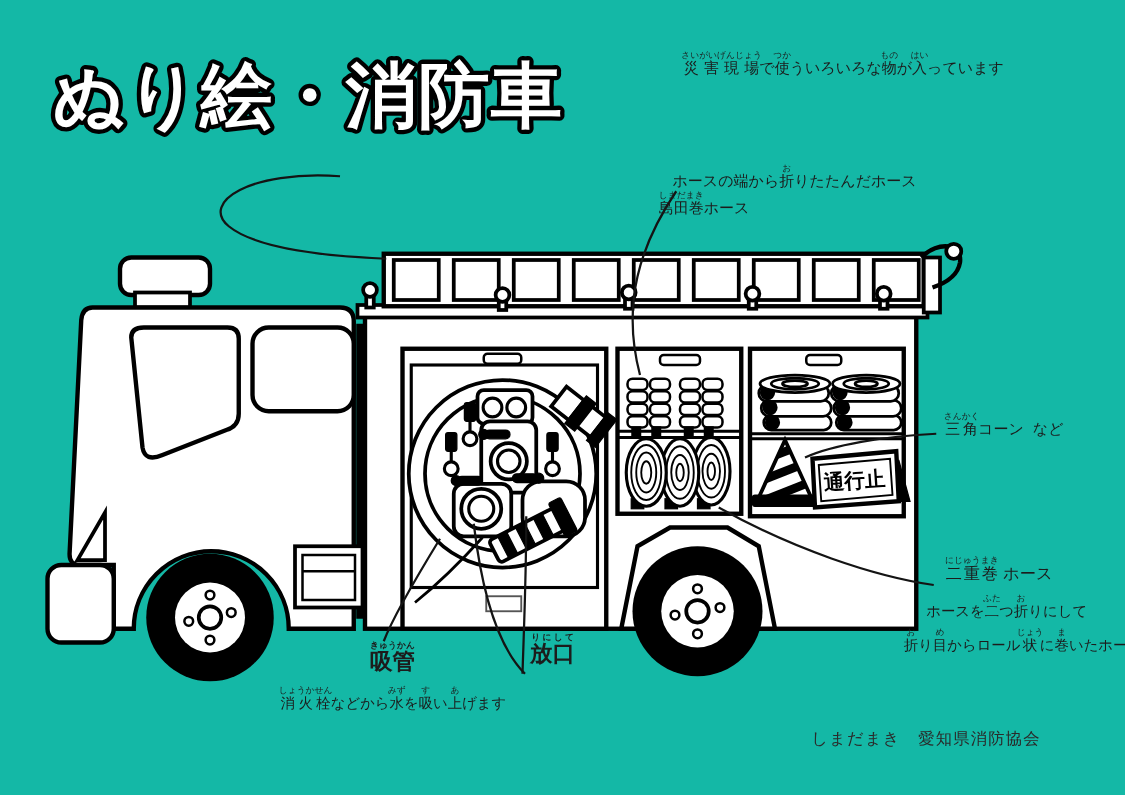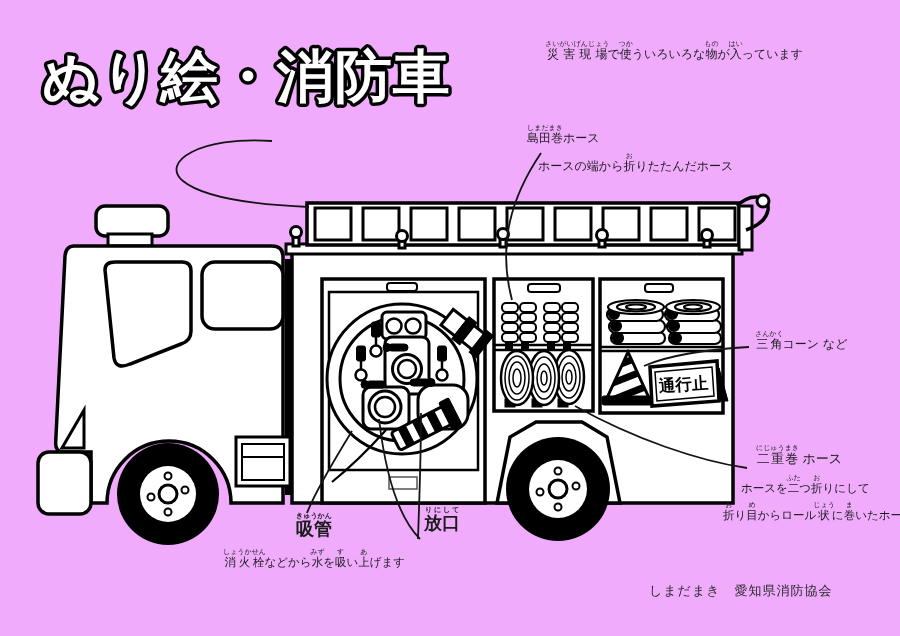--- a/index.html
+++ b/index.html
@@ -1,17 +1,17 @@
 <!DOCTYPE html>
 <html><head>
 <meta charset="utf-8">
 <style>
   html,body{margin:0;padding:0;background:#888;}
   .page{
-    position:relative;width:900px;height:636px;background:#f0abfc;
+    position:relative;width:900px;height:636px;background:#14b8a6;
     font-family:"DejaVu Sans",sans-serif;overflow:hidden;color:#1a1a1a;
   }
   svg text{font-family:"DejaVu Sans",sans-serif;}
   .art{position:absolute;left:0;top:0;}
   .ann{position:absolute;white-space:nowrap;line-height:1.05;color:#1c1c1c;}
   .ann-line{display:block;font-size:12px;}
   ruby{ruby-position:over;}
   rt{font-size:7px;letter-spacing:0;color:#1c1c1c;}
   .big .ann-line{font-size:18px;font-weight:700;}
   .sub{font-size:11.5px;}
@@ -268,25 +268,25 @@
   </svg>
 
   <div class="ann" style="left:545px;top:34px;">
     <span class="ann-line" style="margin-top:6px;"><ruby>災害現場<rt>さいがいげんじょう</rt></ruby>で<ruby>使<rt>つか</rt></ruby>ういろいろな<ruby>物<rt>もの</rt></ruby>が<ruby>入<rt>はい</rt></ruby>っています</span>
   </div>
 
   <div class="ann" style="left:283px;top:126px;">
   </div>
 
   <div class="ann" style="left:527px;top:124px;">
+    <span class="ann-line" style="margin-left:11px;margin-top:7px;">ホースの端から<ruby>折<rt>お</rt></ruby>りたたんだホース</span>
     <span class="ann-line"><ruby>島田巻<rt>しまだまき</rt></ruby>ホース</span>
-    <span class="ann-line" style="margin-left:11px;margin-top:7px;">ホースの端から<ruby>折<rt>お</rt></ruby>りたたんだホース</span>
-  </div>
-
-  <div class="ann" style="left:755px;top:330px;">
+  </div>
+
+  <div class="ann" style="left:755px;top:330px;font-family:Liberation Mono, monospace;">
     <span class="ann-line"><ruby>三角<rt>さんかく</rt></ruby>コーン など</span>
   </div>
 
   <div class="ann" style="left:718px;top:444px;">
     <span class="ann-line" style="margin-left:38px;font-size:13px;"><ruby>二重巻<rt>にじゅうまき</rt></ruby> ホース</span>
     <span class="ann-line sub" style="margin-left:23px;margin-top:8px;">ホースを<ruby>二<rt>ふた</rt></ruby>つ<ruby>折<rt>お</rt></ruby>りにして</span>
     <span class="ann-line sub" style="margin-left:5px;margin-top:7px;"><ruby>折<rt>お</rt></ruby>り<ruby>目<rt>め</rt></ruby>からロール<ruby>状<rt>じょう</rt></ruby>に<ruby>巻<rt>ま</rt></ruby>いたホース</span>
   </div>
 
   <div class="ann big" style="left:296px;top:512px;">

